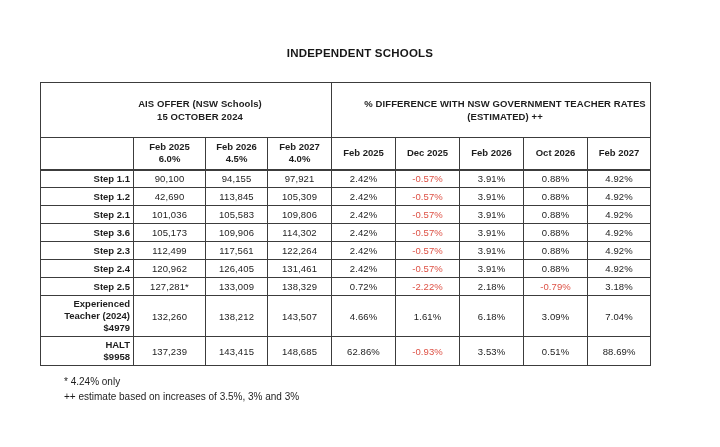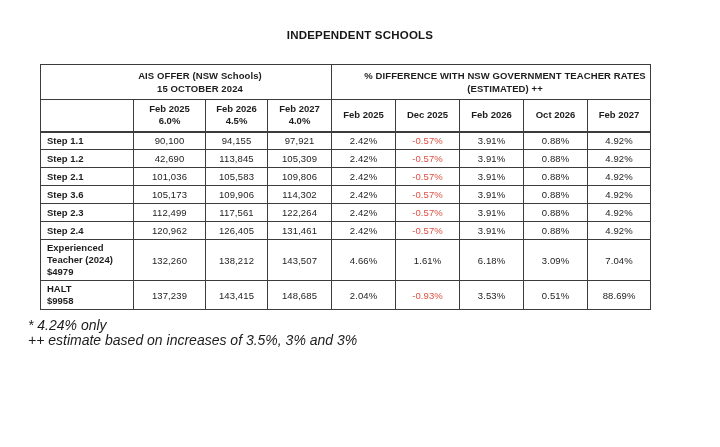--- a/index.html
+++ b/index.html
@@ -11,21 +11,21 @@
     position: relative;
     width: 720px;
     height: 447px;
     background: #ffffff;
     overflow: hidden;
     box-sizing: border-box;
     font-family: "Liberation Sans", sans-serif;
     color: #1d1d1d;
   }
   .titles {
-    padding-top: 26px;
+    padding-top: 44px;
     text-align: center;
   }
   .title-line {
     font-size: 11.5px;
     font-weight: bold;
     line-height: 18px;
     letter-spacing: 0.2px;
     color: #171717;
   }
   table.paytable {
@@ -37,60 +37,59 @@
   }
   table.paytable th,
   table.paytable td {
     border: 1px solid #3c3c3c;
     padding: 0;
     box-sizing: border-box;
     font-size: 9.5px;
     overflow: hidden;
   }
   tr.group-row th {
-    height: 35px;
+    height: 55px;
     font-weight: bold;
     text-align: center;
     vertical-align: middle;
     line-height: 13px;
     letter-spacing: 0.1px;
     padding-left: 28px;
   }
   tr.sub-row th {
     height: 32px;
     font-weight: bold;
     text-align: center;
     vertical-align: middle;
     line-height: 12px;
     border-bottom-width: 2px;
   }
   tbody th.row-label {
     font-weight: bold;
-    text-align: left;
+    text-align: right;
     vertical-align: middle;
     padding: 2px 3px 2px 6px;
     line-height: 12px;
     white-space: pre-line;
     margin-left: 39px;
   }
   tbody td.num {
     text-align: center;
     vertical-align: middle;
     height: 18px;
     font-weight: normal;
     letter-spacing: 0.1px;
   }
   tbody td.num.neg {
     color: #dd5044;
     margin-top: 20px;
   }
   .footnotes {
-    margin: 8px 0 0 28px;
-    font-size: 14px;
-    font-style: italic;
+    margin: 8px 0 0 64px;
+    font-size: 10px;
     line-height: 15px;
     color: #1d1d1d;
   }
 </style>
 </head>
 <body>
 
 <div class="page">
 
   <div class="titles">
@@ -200,41 +199,52 @@
         <tr>
           <th class="row-label">Step 2.4</th>
           <td class="num">120,962</td>
           <td class="num">126,405</td>
           <td class="num">131,461</td>
           <td class="num">2.42%</td>
           <td class="num neg">-0.57%</td>
           <td class="num">3.91%</td>
           <td class="num">0.88%</td>
           <td class="num">4.92%</td>
+        </tr>
+        <tr>
+          <th class="row-label">Step 2.5</th>
+          <td class="num">127,281*</td>
+          <td class="num">133,009</td>
+          <td class="num">138,329</td>
+          <td class="num">0.72%</td>
+          <td class="num neg">-2.22%</td>
+          <td class="num">2.18%</td>
+          <td class="num neg">-0.79%</td>
+          <td class="num">3.18%</td>
         </tr>
         <tr>
           <th class="row-label">Experienced
 Teacher (2024)
 $4979</th>
           <td class="num">132,260</td>
           <td class="num">138,212</td>
           <td class="num">143,507</td>
           <td class="num">4.66%</td>
           <td class="num">1.61%</td>
           <td class="num">6.18%</td>
           <td class="num">3.09%</td>
           <td class="num">7.04%</td>
         </tr>
         <tr>
           <th class="row-label">HALT
 $9958</th>
           <td class="num">137,239</td>
           <td class="num">143,415</td>
           <td class="num">148,685</td>
-          <td class="num">2.04%</td>
+          <td class="num">62.86%</td>
           <td class="num neg">-0.93%</td>
           <td class="num">3.53%</td>
           <td class="num">0.51%</td>
           <td class="num">88.69%</td>
         </tr>
       </tbody>
   </table>
 
   <div class="footnotes">
     <div>* 4.24% only</div>

